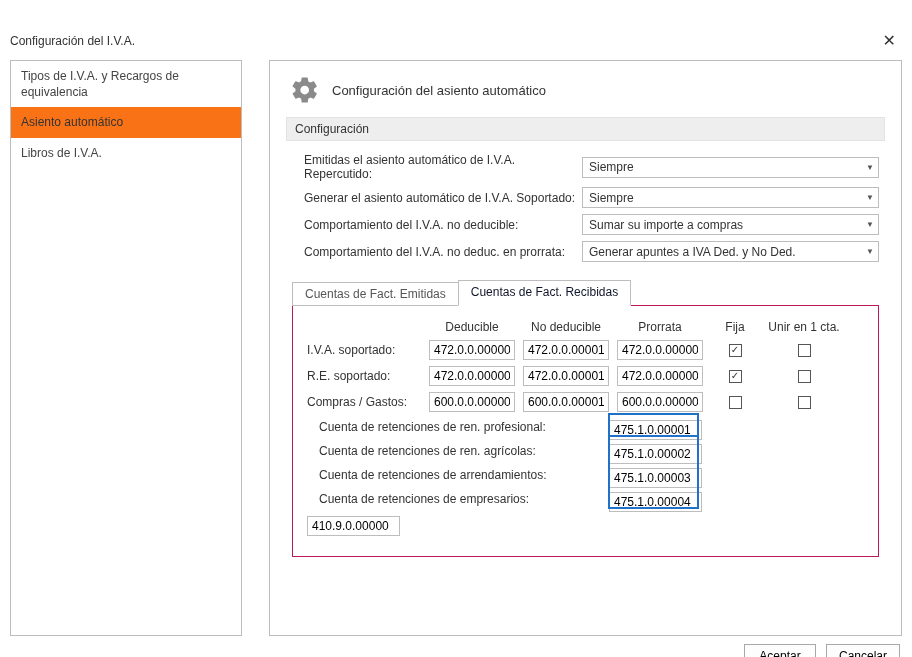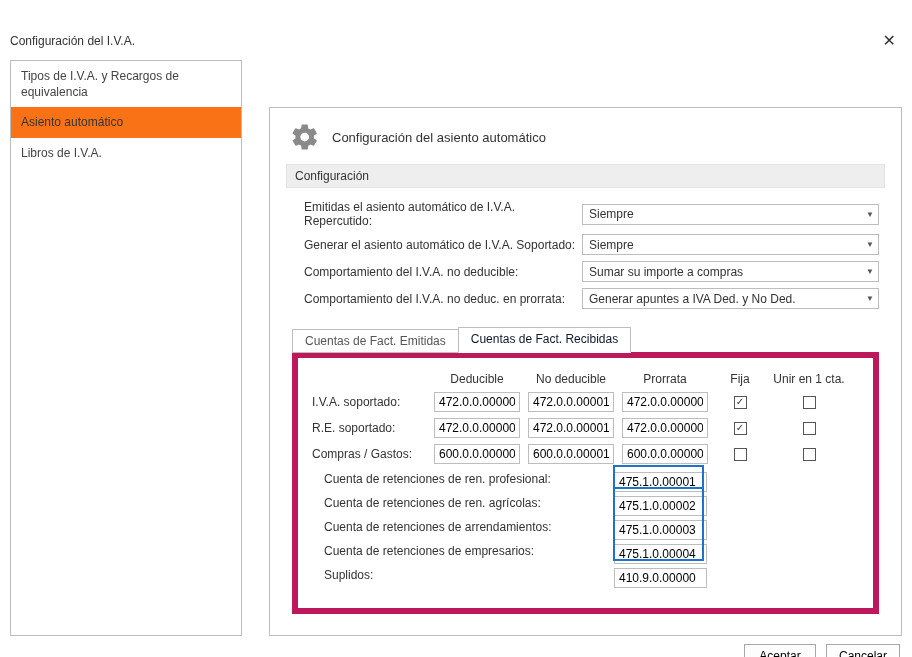--- a/index.html
+++ b/index.html
@@ -49,21 +49,20 @@
     .sidebar-item.selected {
       background: #f97316;
       color: #333;
     }
     .main-panel {
       flex: 1;
       border: 1px solid #bdbdbd;
       padding: 14px 16px 10px 16px;
       background: #fff;
       position: relative;
-      margin-top: 47px;
     }
     .panel-header {
       display: flex;
       align-items: center;
       gap: 12px;
       margin-bottom: 12px;
       padding-left: 4px;
     }
     .gear-icon { width: 30px; height: 30px; color: #8a8a8a; flex-shrink: 0; }
     .panel-title { font-size: 13px; color: #333; }
@@ -112,21 +111,21 @@
       color: #555;
       margin-top: 2px;
       border-right: none;
     }
     .tab.active {
       border-bottom: 1px solid #fff;
       color: #0f172a;
       z-index: 3;
     }
     .tab-content {
-      border: 6px solid #be185d;
+      border: 1px solid #be185d;
       margin: -1px 6px 0 6px;
       padding: 14px 14px 16px 14px;
       position: relative;
       z-index: 1;
     }
     .grid {
       display: grid;
       grid-template-columns: 114px 86px 86px 86px 48px 74px;
       column-gap: 8px;
       row-gap: 6px;
@@ -317,21 +316,20 @@
         </div>
         <div class="ret-row">
           <div class="ret-label">Cuenta de retenciones de arrendamientos:</div>
           <input class="ret-input" value="475.1.0.00003" style="">
         </div>
         <div class="ret-row">
           <div class="ret-label">Cuenta de retenciones de empresarios:</div>
           <input class="ret-input" value="475.1.0.00004" style="">
         </div>
         <div class="ret-row">
-          <div class="ret-label">Suplidos:</div>
           <input class="ret-input" value="410.9.0.00000" style="">
         </div>
       </div>
 
       <div class="highlight-box" style="left:315px; top:107px; width:91px; height:96px;"></div>
       <div class="highlight-box" style="left:315px; top:107px; width:91px; height:24px;"></div>
     </div>
 
   </div>
 </div>

